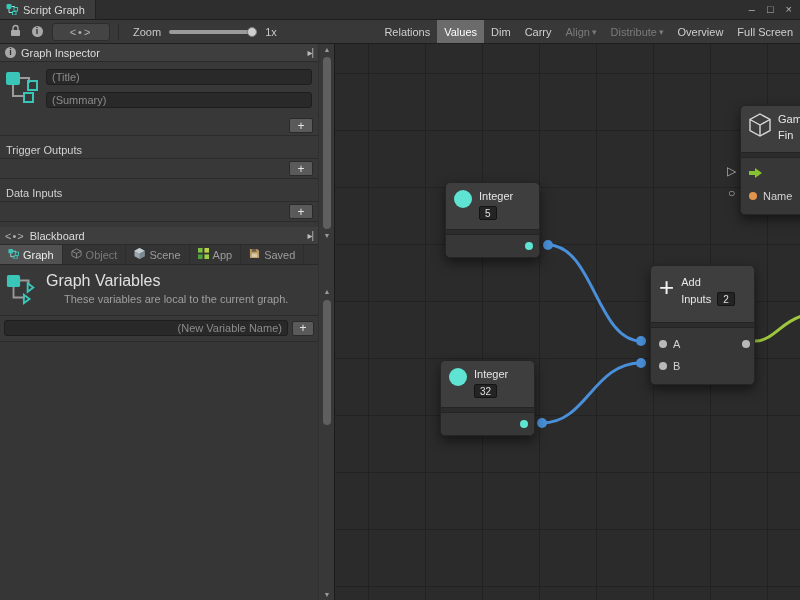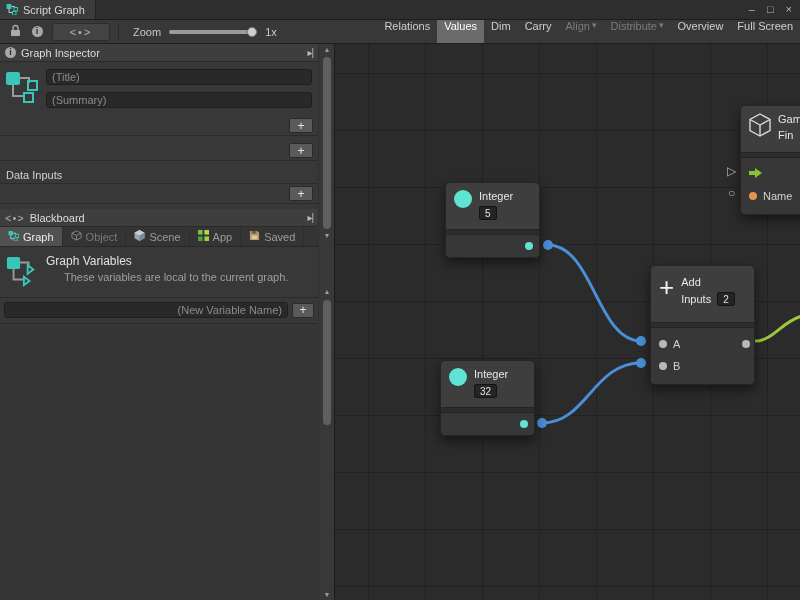--- a/index.html
+++ b/index.html
@@ -18,21 +18,21 @@
   .tbi { background: transparent; border: 0; height: 20px; width: 22px; display: flex; align-items: center; justify-content: center; cursor: default; }
   .info-badge { width: 11px; height: 11px; border-radius: 50%; background: #a8a8a8; color: #2c2c2c; font-size: 9px; font-weight: bold; display: flex; align-items: center; justify-content: center; line-height: 1; }
   .tb-unit { width: 58px; height: 18px; background: #444; border: 1px solid #2c2c2c; border-radius: 3px; color: #b5b5b5; display: flex; align-items: center; justify-content: center; letter-spacing: 2px; margin-left: 4px; cursor: default; font-size: 11px; }
   .tb-sep { width: 1px; height: 16px; background: #2a2a2a; margin: 0 8px; }
   .tb-graph { display: flex; align-items: center; gap: 5px; background: transparent; border: 0; color: #d4d4d4; font-size: 11px; height: 100%; padding: 0 6px; cursor: default; }
   .tb-label { color: #c8c8c8; margin: 0 6px; }
   .zoom-slider { position: relative; width: 88px; height: 14px; margin: 0 2px; cursor: default; }
   .zs-track { position: absolute; left: 0; right: 0; top: 5px; height: 4px; background: #9a9a9a; border-radius: 2px; }
   .zs-knob { position: absolute; right: 0; top: 2px; width: 10px; height: 10px; border-radius: 50%; background: #cfcfcf; border: 1px solid #7a7a7a; }
   .tb-right { margin-left: auto; display: flex; height: 100%; align-items: stretch; }
-  .tb-btn { display: flex; align-items: flex-start; gap: 2px; padding: 0 7px; background: transparent; border: 0; color: #cfcfcf; font-size: 11px; cursor: default; }
+  .tb-btn { display: flex; align-items: center; gap: 2px; padding: 0 7px; background: transparent; border: 0; color: #cfcfcf; font-size: 11px; cursor: default; }
   .tb-btn.active { background: #6b6b6b; color: #fff; }
   .tb-btn.disabled { color: #7b7b7b; }
   .caret { font-size: 9px; }
 
   
   .main { flex: 1; display: flex; min-height: 0; }
 
   
   .sidebar { width: 318px; background: #383838; display: flex; flex-direction: column; overflow: hidden; }
   .panel-header { height: 18px; background: #3e3e3e; border-bottom: 1px solid #2a2a2a; display: flex; align-items: center; gap: 5px; padding: 0 5px; color: #dcdcdc; flex: 0 0 auto; }
@@ -43,21 +43,21 @@
   .uinput::placeholder { color: #8b8b8b; opacity: 1; }
   .sec { flex: 0 0 auto; margin-bottom: 5px; }
   .sec-label { padding: 3px 6px 2px; color: #d2d2d2; border-bottom: 1px solid #2b2b2b; }
   .sec-row { height: 20px; border-bottom: 1px solid #2b2b2b; display: flex; justify-content: flex-end; align-items: center; padding: 0 5px; }
   .plus-btn { width: 24px; height: 15px; background: #5a5a5a; border: 1px solid #2a2a2a; border-radius: 2px; color: #e4e4e4; font-size: 12px; line-height: 12px; cursor: default; display: flex; align-items: center; justify-content: center; }
   .tabbar { height: 20px; display: flex; align-items: stretch; background: #343434; border-bottom: 1px solid #282828; flex: 0 0 auto; }
   .bb-tab { display: flex; align-items: center; gap: 4px; padding: 0 8px; color: #9c9c9c; border-right: 1px solid #2d2d2d; cursor: default; }
   .bb-tab.active { background: #515151; color: #ececec; }
   .bb-tab.dim { color: #7a7a7a; }
   .vars { display: flex; gap: 8px; padding: 7px 6px; align-items: flex-start; flex: 0 0 auto; }
-  .vars-title { font-size: 12px; color: #e0e0e0; margin-bottom: 3px; }
+  .vars-title { font-size: 16px; color: #e0e0e0; margin-bottom: 3px; }
   .vars-sub { color: #9f9f9f; margin-left: 18px; }
   .newvar { display: flex; gap: 4px; padding: 4px 4px 5px; align-items: center; border-top: 1px solid #2b2b2b; flex: 0 0 auto; }
   .newvar .uinput { text-align: right; }
   .sb-fill { flex: 1; background: #363636; border-top: 1px solid #2b2b2b; }
 
   
   .scrollcol { width: 16px; background: #383838; border-left: 1px solid #303030; position: relative; flex: 0 0 auto; }
   .sc-arrow { position: absolute; left: 0; width: 16px; text-align: center; font-size: 7px; color: #9a9a9a; cursor: default; }
   .sc-thumb { position: absolute; left: 4px; width: 8px; background: #5f5f5f; border-radius: 4px; cursor: default; }
 
@@ -197,20 +197,21 @@
         </div>
       </div>
 
       <div class="sec">
         <div class="sec-row">
           <button class="plus-btn">+</button>
         </div>
       </div>
 
       <div class="sec">
+        <div class="sec-label">Trigger Outputs</div>
         <div class="sec-row">
           <button class="plus-btn">+</button>
         </div>
       </div>
 
       <div class="sec">
         <div class="sec-label">Data Inputs</div>
         <div class="sec-row">
           <button class="plus-btn">+</button>
         </div>

